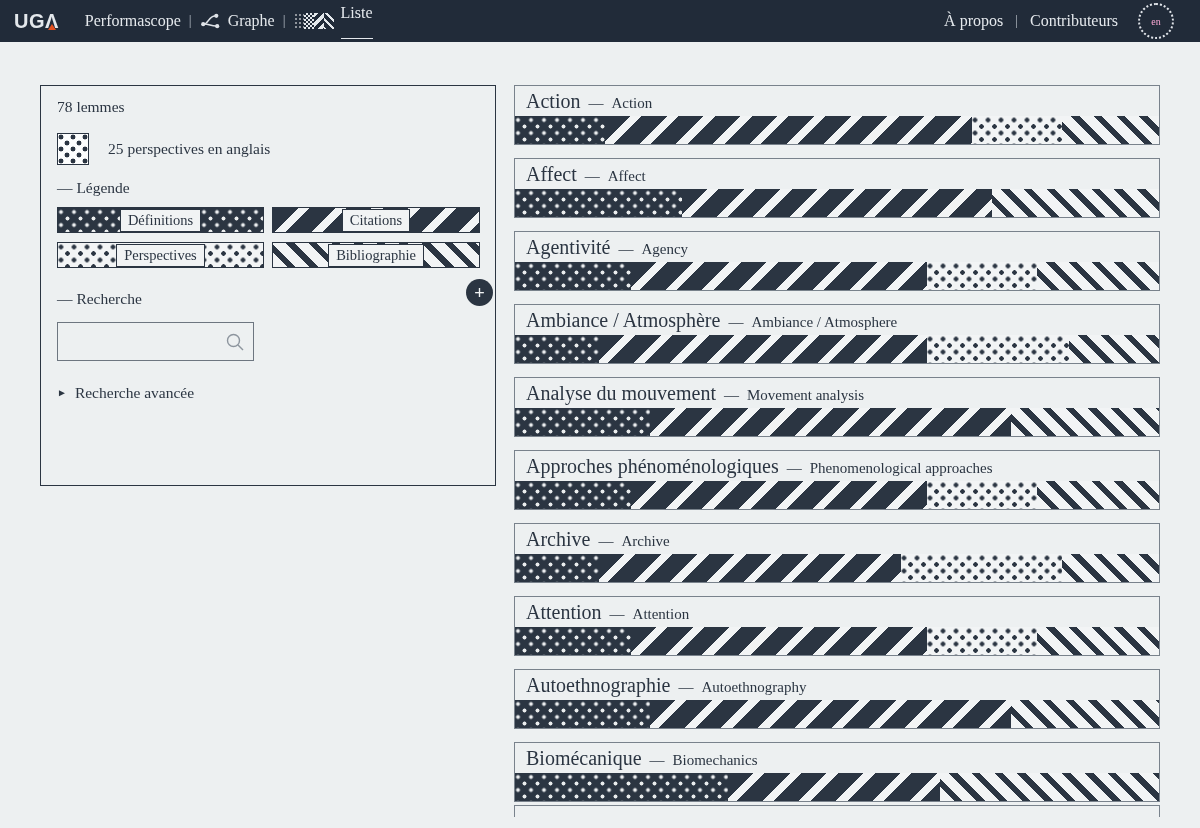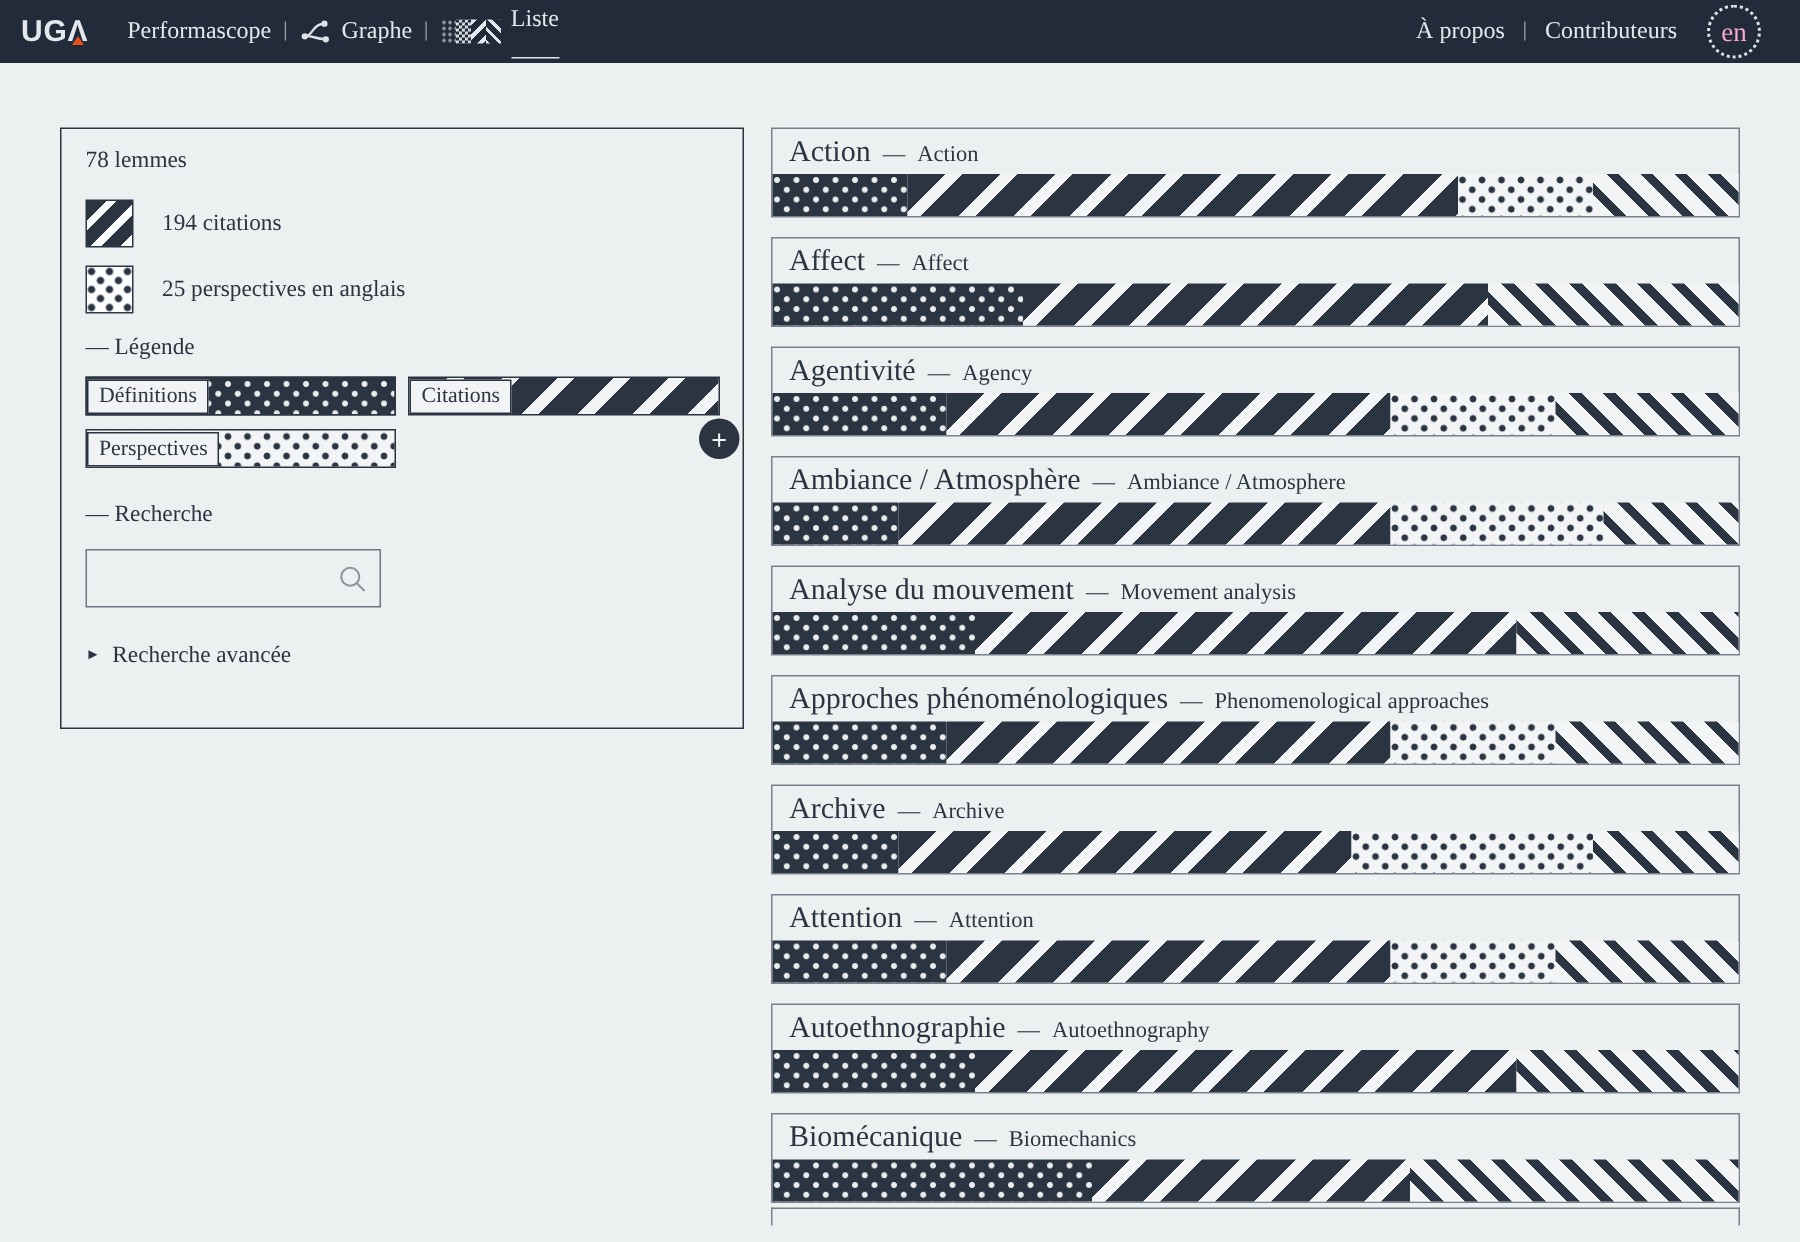--- a/index.html
+++ b/index.html
@@ -35,21 +35,21 @@
     border-bottom:6px solid var(--orange);
   }
   .nav-left{display:flex;align-items:center;gap:8px;margin-left:26px;font-size:16px;}
   .nav-right{margin-left:auto;display:flex;align-items:center;gap:12px;font-size:16px;}
   .nav-sep{color:#aeb6bf;font-size:14px;}
   .nav-link{display:flex;align-items:center;gap:7px;cursor:pointer;}
   .nav-link.active .nav-link-label{border-bottom:1px solid #e4e8ec;padding-bottom:16px;}
   .lang-btn{
     width:36px;height:36px;border-radius:50%;border:2px dotted #dfe3e8;
     background:transparent;color:#f9a8d4;font-family:"Liberation Serif", serif;
-    font-size:18px;display:grid;place-items:center;margin-left:8px;cursor:pointer;
+    font-size:10px;display:grid;place-items:center;margin-left:8px;cursor:pointer;
   }
   
   .mini-swatches{display:flex;height:16px;}
   .mini-swatches i{display:block;width:10px;height:16px;}
   .mini-1{background-image:radial-gradient(rgba(255,255,255,.5) 1px,transparent 1.4px);background-size:4px 4px;}
   .mini-2{background-image:
       linear-gradient(45deg,#e4e8ec 25%,transparent 25%,transparent 75%,#e4e8ec 75%),
       linear-gradient(45deg,#e4e8ec 25%,transparent 25%,transparent 75%,#e4e8ec 75%);
     background-size:4px 4px;background-position:0 0,2px 2px;}
   .mini-3{background:repeating-linear-gradient(135deg,#e4e8ec 0 3px,transparent 3px 7px);}
@@ -95,21 +95,21 @@
   }
   .sw-dots-lg{
     background-color:#fdfefe;
     background-image:radial-gradient(circle,var(--dark) 2.2px,transparent 2.7px),
                      radial-gradient(circle,var(--dark) 2.2px,transparent 2.7px);
     background-size:12px 12px;background-position:3px 3px,9px 9px;
   }
   .stat-label{font-size:15.5px;margin-left:19px;}
   .section-title{font-size:15.5px;margin:14px 0 10px 0;}
   .legend-grid{display:grid;grid-template-columns:207px 208px;gap:9px 8px;}
-  .chip{height:26px;border:1px solid var(--dark);display:flex;align-items:center;justify-content:flex-start;cursor:pointer;}
+  .chip{height:26px;border:1px solid var(--dark);display:flex;align-items:center;justify-content:center;cursor:pointer;}
   .chip-label{
     background:#f1f3f4;border:1px solid var(--dark);
     padding:0 7px;font-size:14.5px;line-height:21px;white-space:nowrap;
   }
   .plus-btn{
     position:absolute;top:193px;right:2px;width:27px;height:27px;border-radius:50%;
     background:var(--dark);color:#f2f4f5;border:none;cursor:pointer;
     font-family:"Liberation Sans", sans-serif;font-size:18px;line-height:1;
     display:grid;place-items:center;padding:0;
   }
@@ -189,39 +189,38 @@
     <button class="lang-btn">en</button>
   </div>
 </header>
 
 <main class="main">
 
   <aside class="sidebar">
     <div class="lemma-count">78 lemmes</div>
 
     <div class="stat-row">
-      <span class="sw sw-citations"></span>
-      <span class="stat-label">194 citations</span>
-    </div>
-    <div class="stat-row">
       <span class="sw sw-dots-lg"></span>
       <span class="stat-label">25 perspectives en anglais</span>
     </div>
 
     <div class="section-title">— Légende</div>
     <div class="legend-grid">
       <div class="chip pat-dark-dots">
         <span class="chip-label">Définitions</span>
       </div>
       <div class="chip pat-dark-stripes">
         <span class="chip-label">Citations</span>
       </div>
       <div class="chip pat-light-dots">
         <span class="chip-label">Perspectives</span>
       </div>
+      <div class="chip pat-light-stripes">
+        <span class="chip-label">Bibliographie</span>
+      </div>
     </div>
     <button class="plus-btn">+</button>
 
     <div class="section-title search-title">— Recherche</div>
     <div class="search-box">
       <input class="search-input" type="text" placeholder="" style="">
       <svg class="search-icon" width="20" height="20" viewBox="0 0 20 20">
         <circle cx="8.5" cy="8.5" r="6" fill="none" stroke="#8d959e" stroke-width="1.4"></circle>
         <line x1="13" y1="13" x2="18" y2="18" stroke="#8d959e" stroke-width="1.4"></line>
       </svg>

